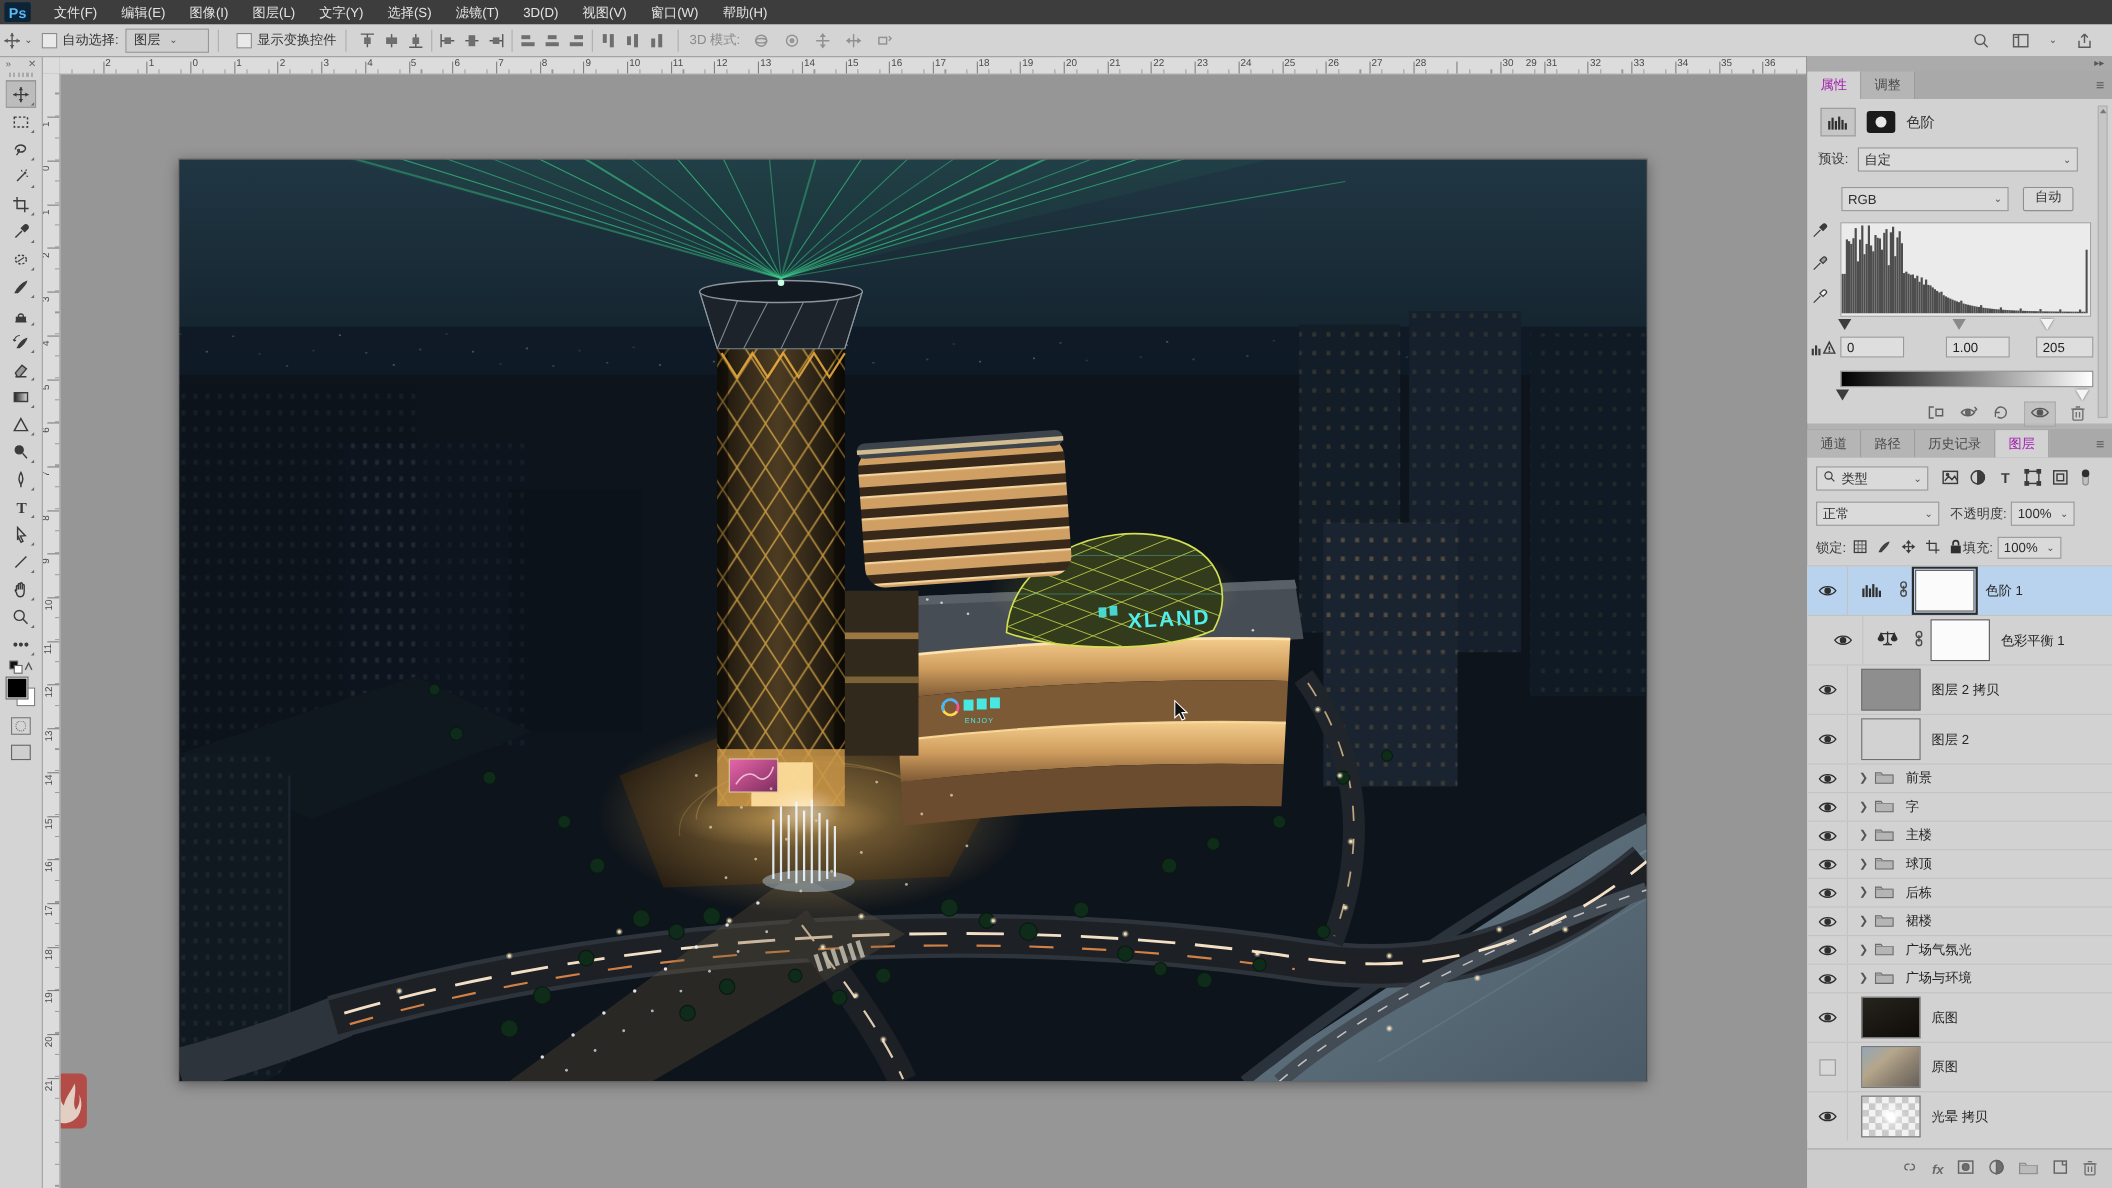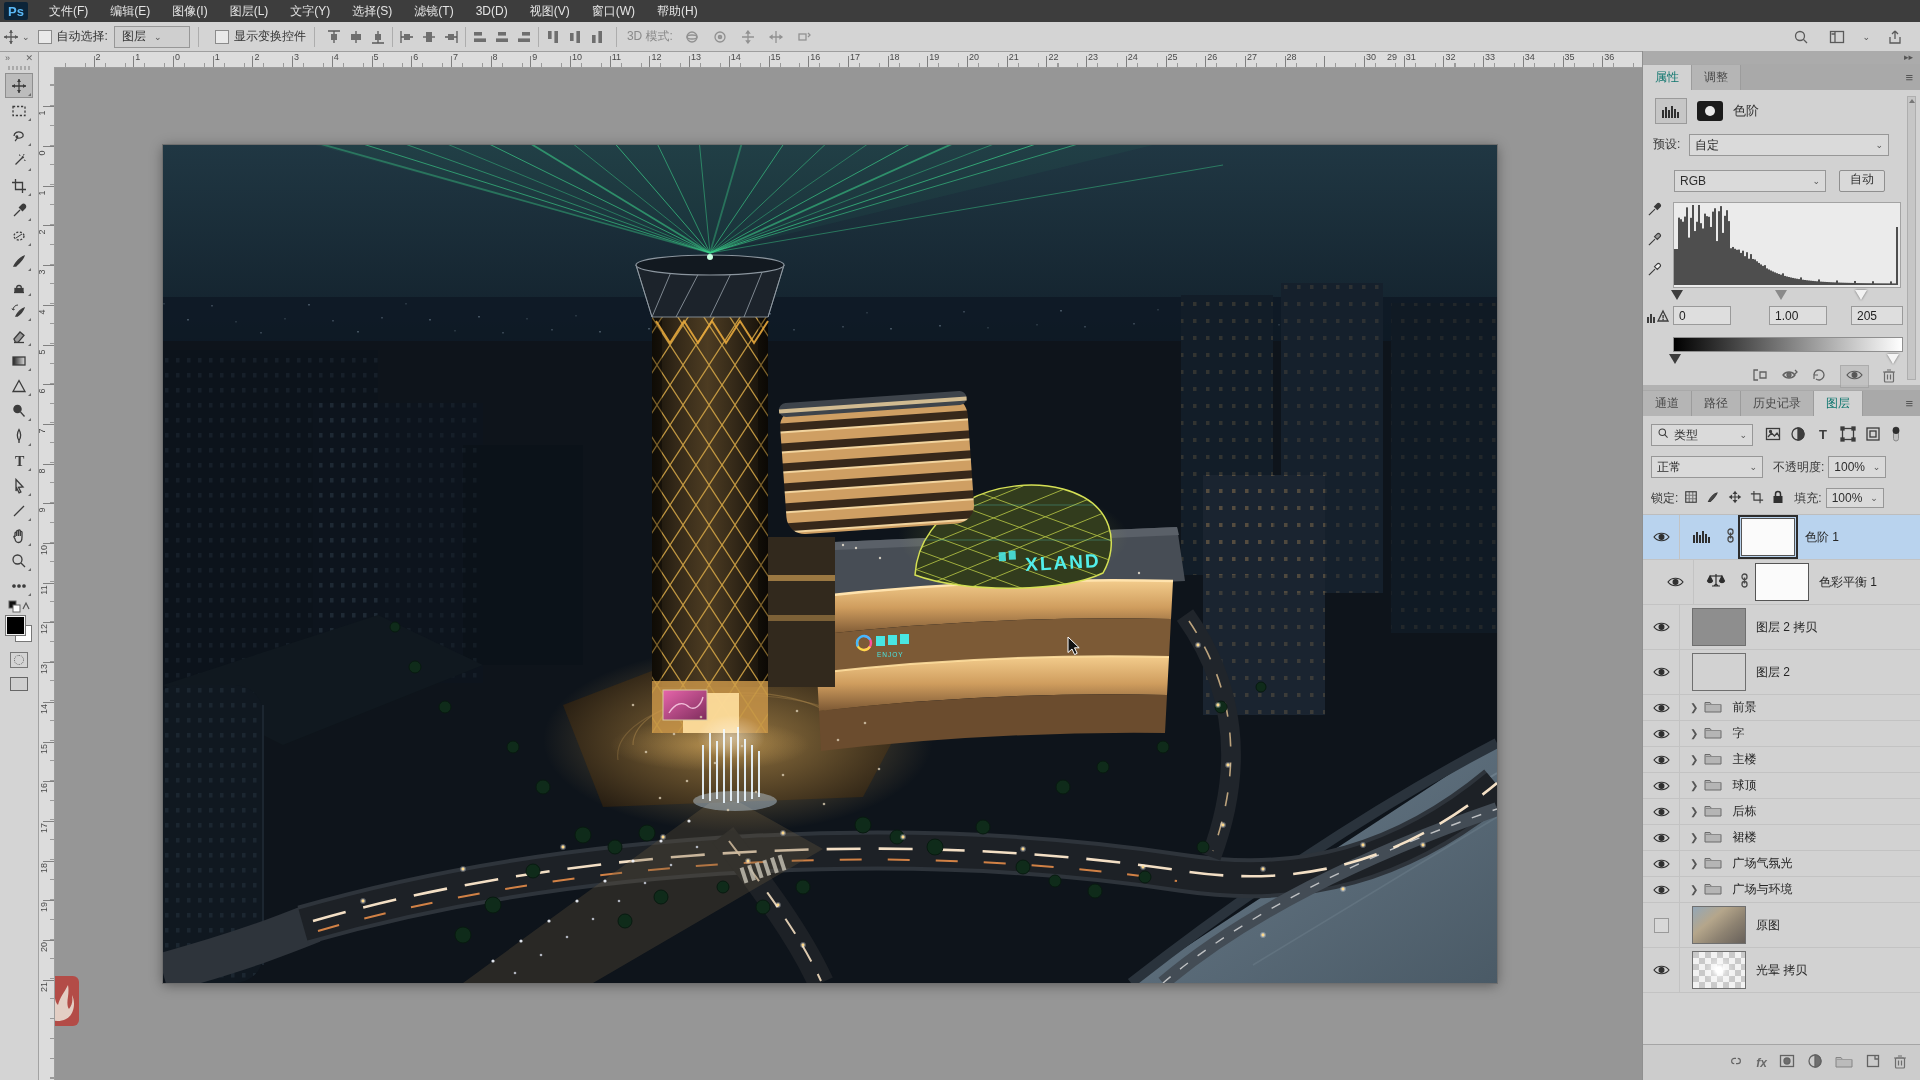--- a/index.html
+++ b/index.html
@@ -63,21 +63,21 @@
   .wm-text{font-size:16px;font-weight:bold;color:rgba(148,44,44,.78);line-height:20px;letter-spacing:1px;
            text-shadow:0 1px 1px rgba(0,0,0,.35)}
   
   .rightcol{position:absolute;left:1642px;top:51px;width:278px;height:1029px;background:#b2b2b2;
             border-left:1px solid #8f8f8f;font-size:12px;color:#333;z-index:8}
   .dock-strip{position:absolute;left:0;top:0;width:278px;height:13px;background:#ababab;color:#555;
               font-size:9px;text-align:right;padding-right:8px;box-sizing:border-box;line-height:13px}
   .tabstrip{position:absolute;left:0;width:278px;height:26px;background:#a9a9a9;display:flex;align-items:flex-end}
   .ptab{display:flex;height:25px;padding:0 12px;align-items:center;background:#b5b5b5;color:#4a4a4a;
         border-right:1px solid #9c9c9c;font-size:12px}
-  .ptab.active{background:#d2d2d2;color:#0f766e}
+  .ptab.active{background:#d2d2d2;color:#a21caf}
   .tab-menu{margin-left:auto;margin-right:8px;color:#555;font-size:13px;align-self:center}
   .pcontent{position:absolute;left:0;width:278px;background:#d2d2d2}
   .sel{background:#dadada;border:1px solid #979797;height:20px;box-sizing:border-box;padding:0 5px;
        display:flex;align-items:center;justify-content:space-between;gap:6px;font-size:12px;color:#2d2d2d}
   .plabel{color:#3a3a3a}
   .pbtn{background:#d9d9d9;border:1px solid #8f8f8f;height:22px;box-sizing:border-box;padding:0 10px;
         display:flex;align-items:flex-start;font-size:12px;border-radius:2px}
   .icon-btn{width:30px;height:24px;border:1px solid #9a9a9a;background:#c6c6c6;display:flex;align-items:center;justify-content:center}
   .histbox{position:absolute;border:1px solid #a3a3a3;background:#ebebeb}
   .tri{position:absolute;width:0;height:0;border-left:6px solid transparent;border-right:6px solid transparent}
@@ -1283,21 +1283,21 @@
               <path d="M8 2v12M2 8h12M8 2l-1.5 2h3zM8 14l-1.5-2h3zM2 8l2-1.5v3zM14 8l-2-1.5v3z"></path>
             </svg></span>
           <span><svg width="14" height="14" viewBox="0 0 16 16" fill="none" stroke="#3c3c3c" stroke-width="1.3">
               <path d="M4.5 1v10.5H15M1 4.5h10.5V15"></path>
             </svg></span>
           <span><svg width="12" height="14" viewBox="0 0 12 14">
               <rect x="1.5" y="6" width="9" height="7" fill="#2f2f2f"></rect>
               <path d="M3.5 6V4a2.5 2.5 0 0 1 5 0v2" fill="none" stroke="#2f2f2f" stroke-width="1.5"></path>
             </svg></span>
         </div>
-      <span class="plabel" style="margin-left:10px">填充:</span>
+      <span class="plabel" style="">填充:</span>
       <div class="sel" style="width:58px;height:20px;flex:none;margin-left:4px">
         <span>100%</span>
           <span class="dd-arrow">⌄</span>
       </div>
     </div>
 
     <div class="layer-list" style="top:98px;height:522px;border-top:1px solid #bdbdbd" id="layerList">
         <div class="layer-row selected" style="height: 45px;">
           <div class="eye-cell">
             <svg width="17" height="12" viewBox="0 0 17 12" fill="none" stroke="#2f2f2f" stroke-width="1.2">
@@ -1467,20 +1467,30 @@
               <path d="M1 6C4.5 1 12.5 1 16 6 12.5 11 4.5 11 1 6Z"></path>
               <circle cx="8.5" cy="6" r="2.4" fill="#2f2f2f"></circle>
             </svg>
           </div>
           <span class="chev" style="margin-left: 10px;">❯</span>
           <span><svg width="18" height="13" viewBox="0 0 18 13">
               <path d="M1 2.5h5l1.5 2H17V12H1z" fill="#b5b5b5" stroke="#6a6a6a"></path>
               <path d="M1 4.5h16" stroke="#8a8a8a"></path>
             </svg></span>
           <span class="lname">广场与环境</span>
+        </div>
+        <div class="layer-row" style="height: 45px;">
+          <div class="eye-cell">
+            <svg width="17" height="12" viewBox="0 0 17 12" fill="none" stroke="#2f2f2f" stroke-width="1.2">
+              <path d="M1 6C4.5 1 12.5 1 16 6 12.5 11 4.5 11 1 6Z"></path>
+              <circle cx="8.5" cy="6" r="2.4" fill="#2f2f2f"></circle>
+            </svg>
+          </div>
+          <div class="thumb thumb-dark" style="margin-left: 12px;"></div>
+          <span class="lname">底图</span>
         </div>
         <div class="layer-row" style="height: 45px;">
           <div class="eye-cell">
             <div class="eye-off"></div>
           </div>
           <div class="thumb thumb-day" style="margin-left: 12px;"></div>
           <span class="lname">原图</span>
         </div>
         <div class="layer-row" style="height: 45px;">
           <div class="eye-cell">

